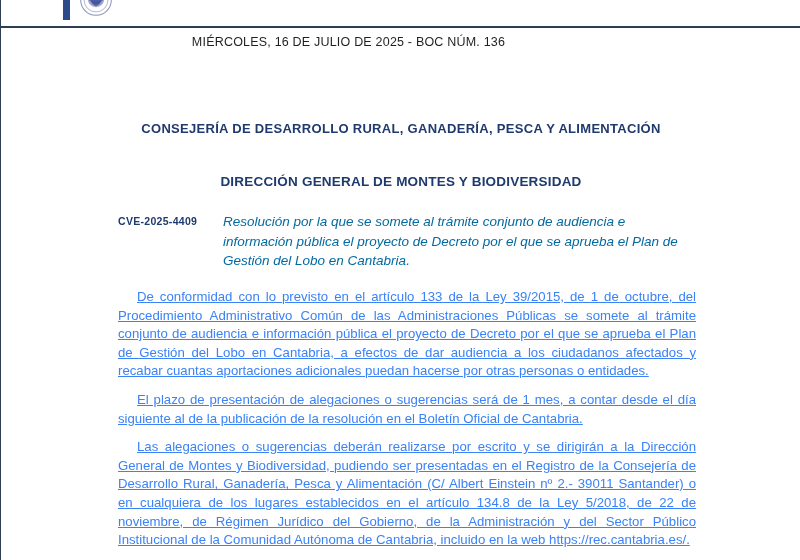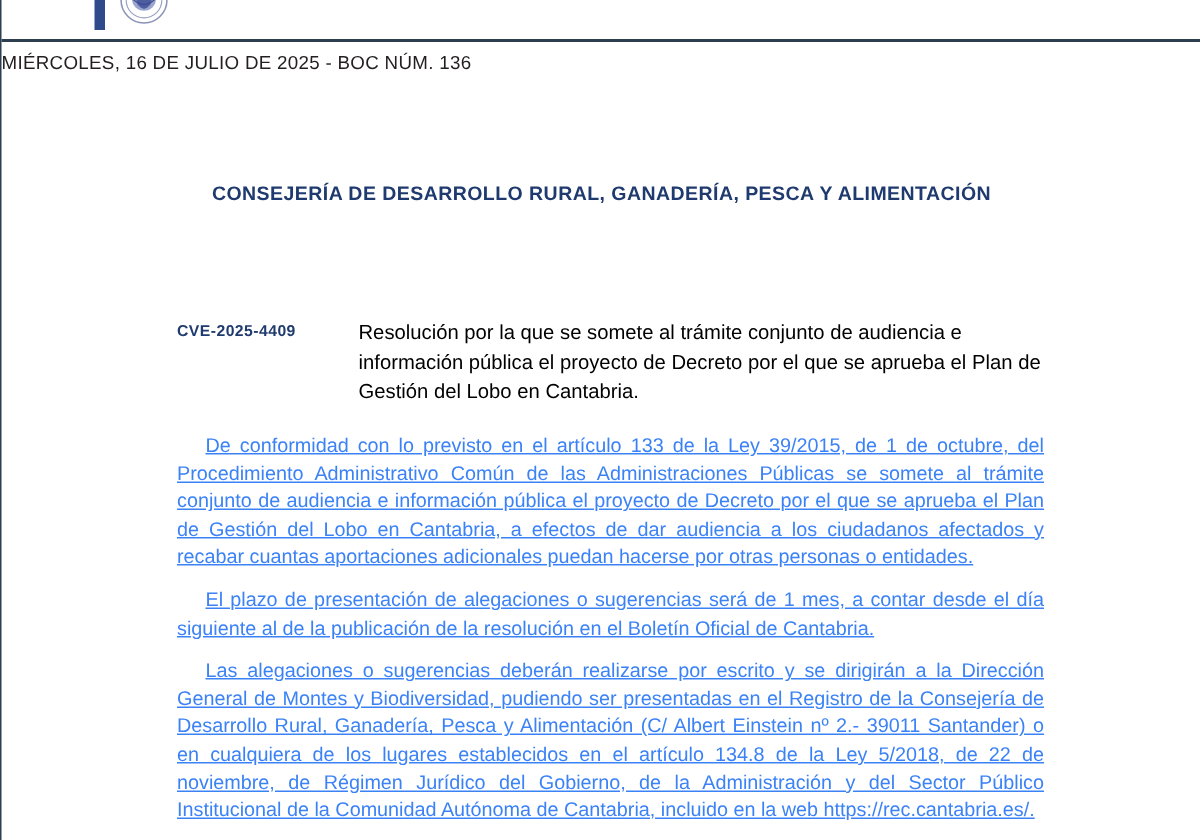--- a/index.html
+++ b/index.html
@@ -59,21 +59,21 @@
     height: 2px;
     background: #2c3e50;
   }
 
   
   .running-head {
     position: absolute;
     left: 0;
     top: 35px;
     width: 695px;
-    text-align: left;
+    text-align: center;
     font-size: 12.5px;
     letter-spacing: 0.2px;
     color: #231f20;
     white-space: nowrap;
   }
 
   
   .org-title {
     position: absolute;
     left: 100px;
@@ -112,23 +112,23 @@
     font-size: 10.5px;
     font-weight: bold;
     letter-spacing: 0.3px;
     color: #1f3a6e;
     padding-top: 3px;
     white-space: nowrap;
   }
   .res-title {
     flex: 1 1 auto;
     font-size: 13.5px;
+    font-style: italic;
     line-height: 19.5px;
-    color: #000000;
-    margin-left: 16px;
+    color: #0369a1;
   }
 
   
   .body-text {
     position: absolute;
     left: 117px;
     top: 288px;
     width: 578px;
   }
   .body-text p {
@@ -160,20 +160,21 @@
       <path d="M14 13 h12 v7 q0 5 -6 7 q-6 -2 -6 -7 z" fill="#3b4b93" opacity="0.8"></path>
     </svg>
   </div>
 
   <div class="head-rule"></div>
 
   <div class="running-head">MIÉRCOLES, 16 DE JULIO DE 2025 - BOC NÚM. 136</div>
 
   <div class="org-title">CONSEJERÍA DE DESARROLLO RURAL, GANADERÍA, PESCA Y ALIMENTACIÓN</div>
 
+  <div class="org-subtitle">DIRECCIÓN GENERAL DE MONTES Y BIODIVERSIDAD</div>
 
   <div class="cve-row">
     <div class="cve-code">CVE-2025-4409</div>
     <div class="res-title">Resolución por la que se somete al trámite conjunto de audiencia e información pública el proyecto de Decreto por el que se aprueba el Plan de Gestión del Lobo en Cantabria.</div>
   </div>
 
   <div class="body-text">
     <p>De conformidad con lo previsto en el artículo 133 de la Ley 39/2015, de 1 de octubre, del Procedimiento Administrativo Común de las Administraciones Públicas se somete al trámite conjunto de audiencia e información pública el proyecto de Decreto por el que se aprueba el Plan de Gestión del Lobo en Cantabria, a efectos de dar audiencia a los ciudadanos afectados y recabar cuantas aportaciones adicionales puedan hacerse por otras personas o entidades.</p>
     <p>El plazo de presentación de alegaciones o sugerencias será de 1 mes, a contar desde el día siguiente al de la publicación de la resolución en el Boletín Oficial de Cantabria.</p>
     <p>Las alegaciones o sugerencias deberán realizarse por escrito y se dirigirán a la Dirección General de Montes y Biodiversidad, pudiendo ser presentadas en el Registro de la Consejería de Desarrollo Rural, Ganadería, Pesca y Alimentación (C/ Albert Einstein nº 2.- 39011 Santander) o en cualquiera de los lugares establecidos en el artículo 134.8 de la Ley 5/2018, de 22 de noviembre, de Régimen Jurídico del Gobierno, de la Administración y del Sector Público Institucional de la Comunidad Autónoma de Cantabria, incluido en la web https://rec.cantabria.es/.</p>

